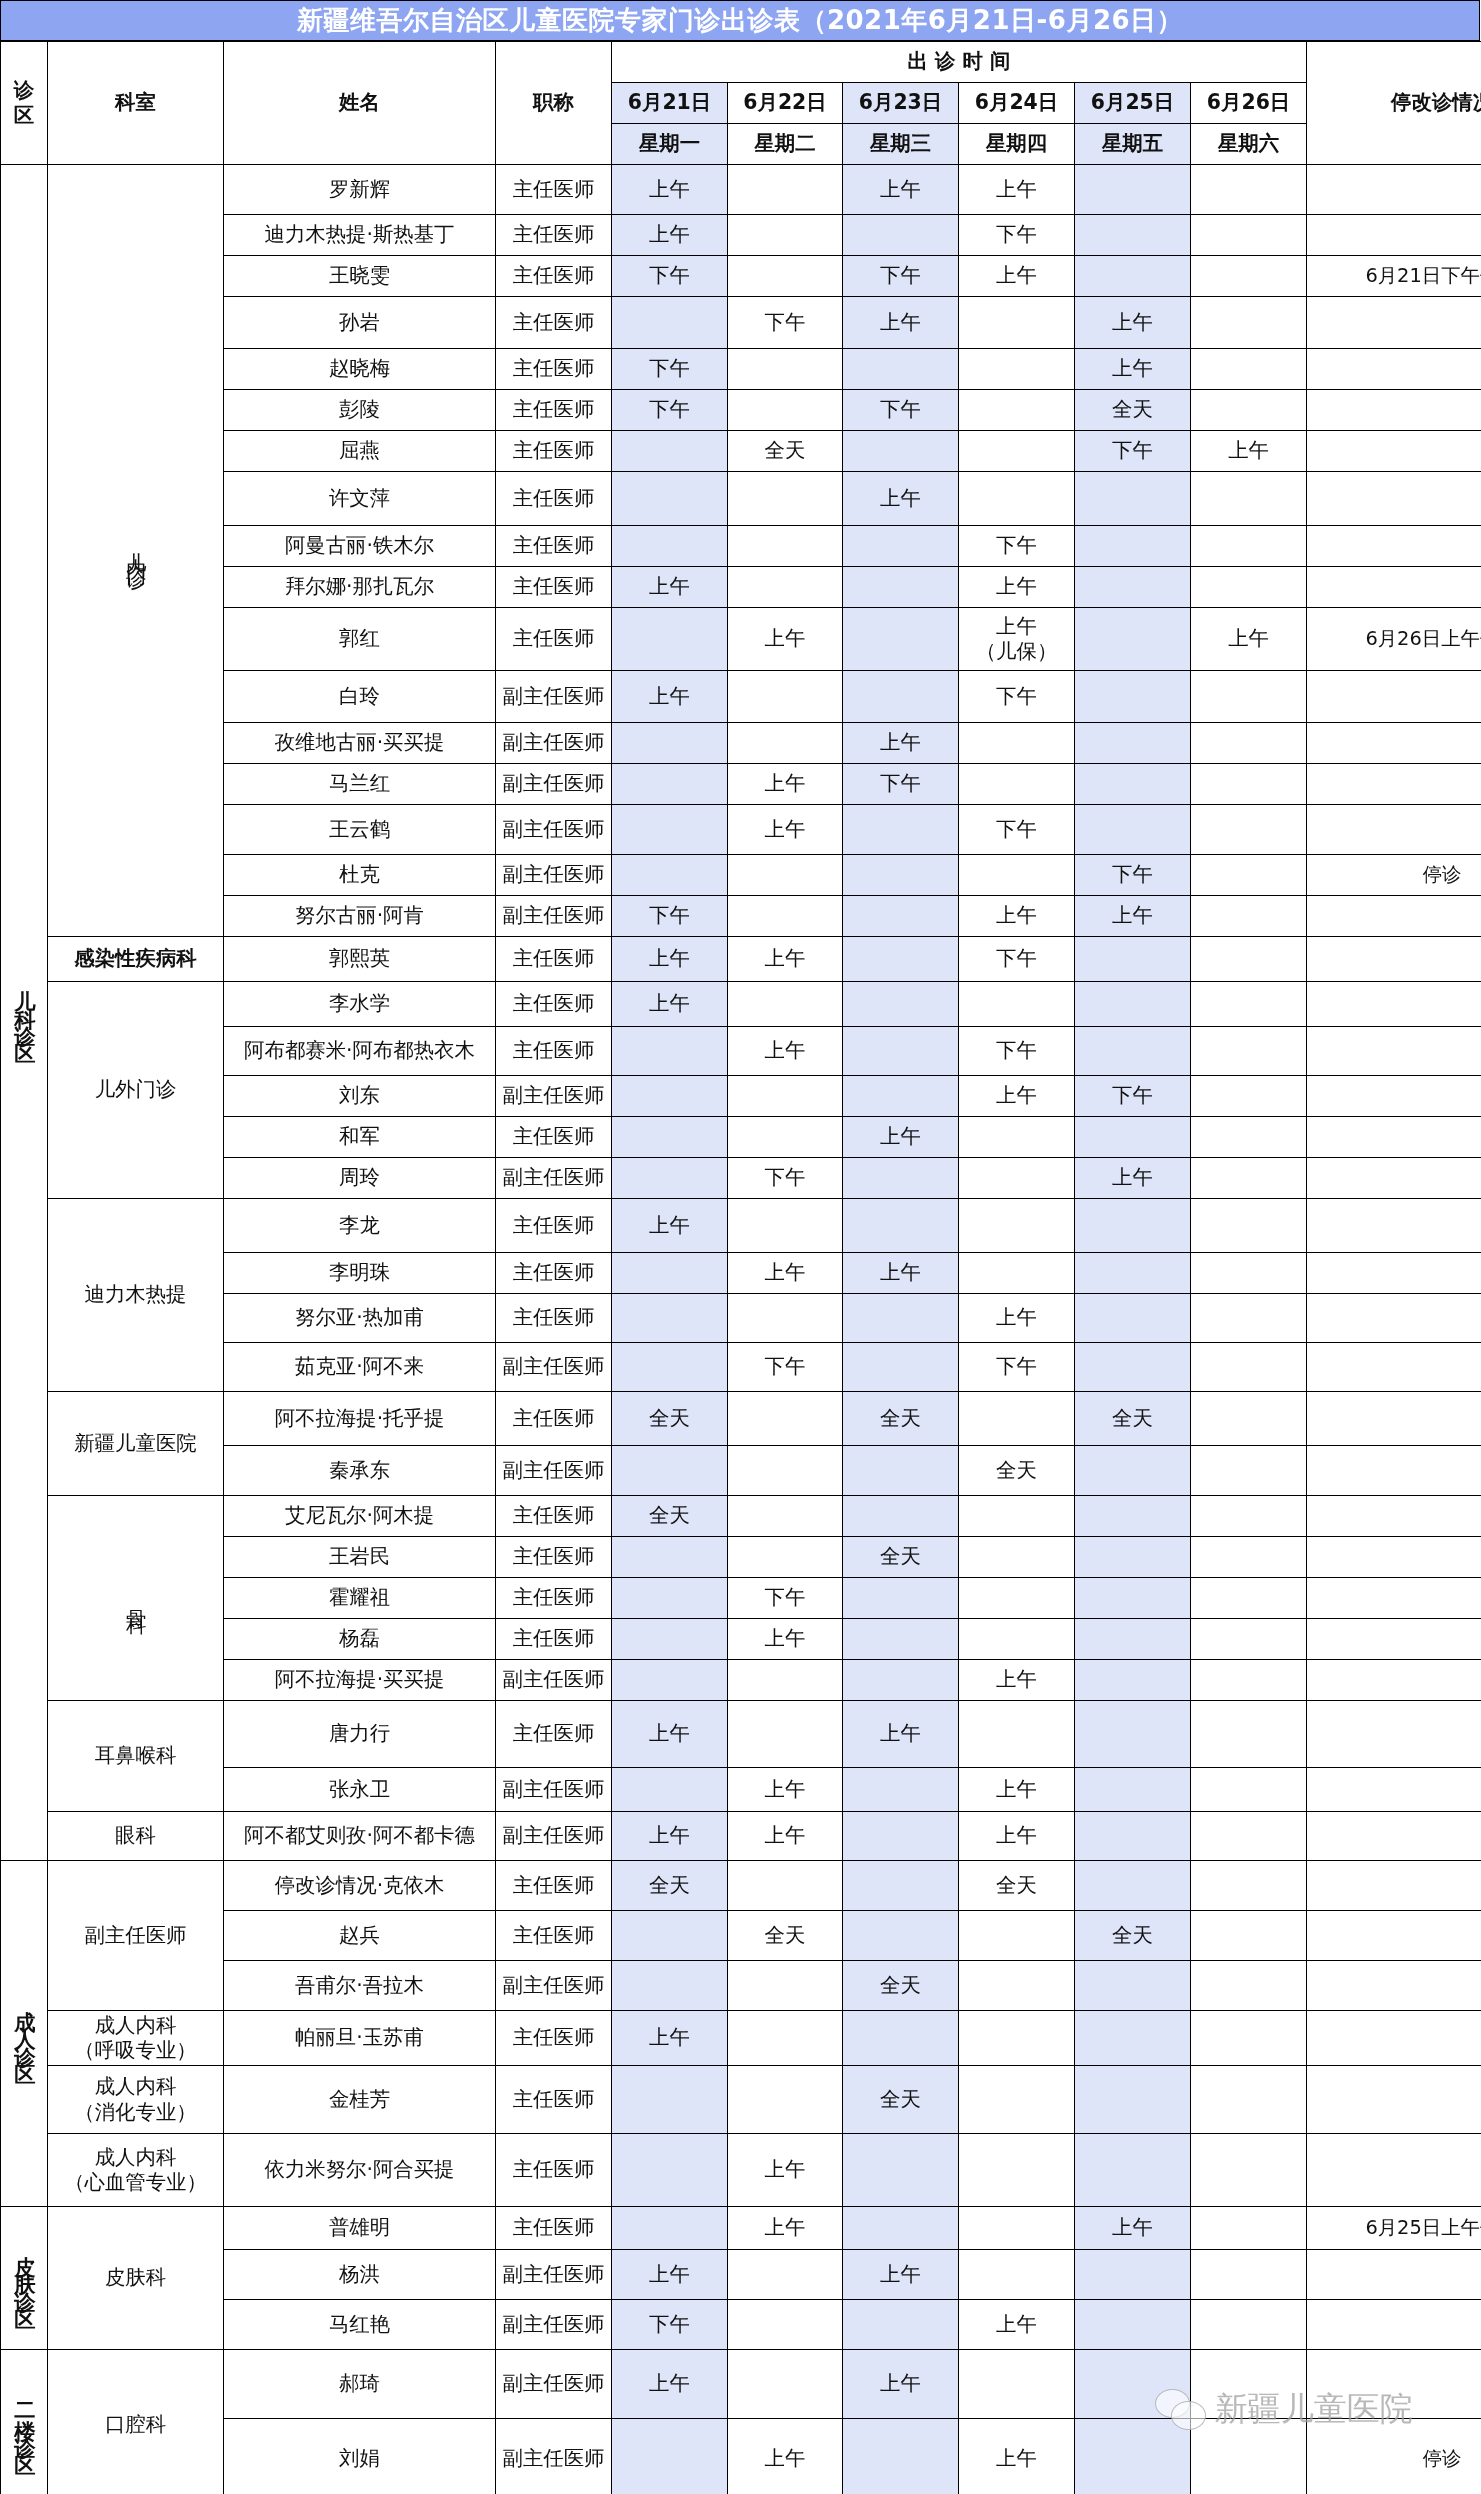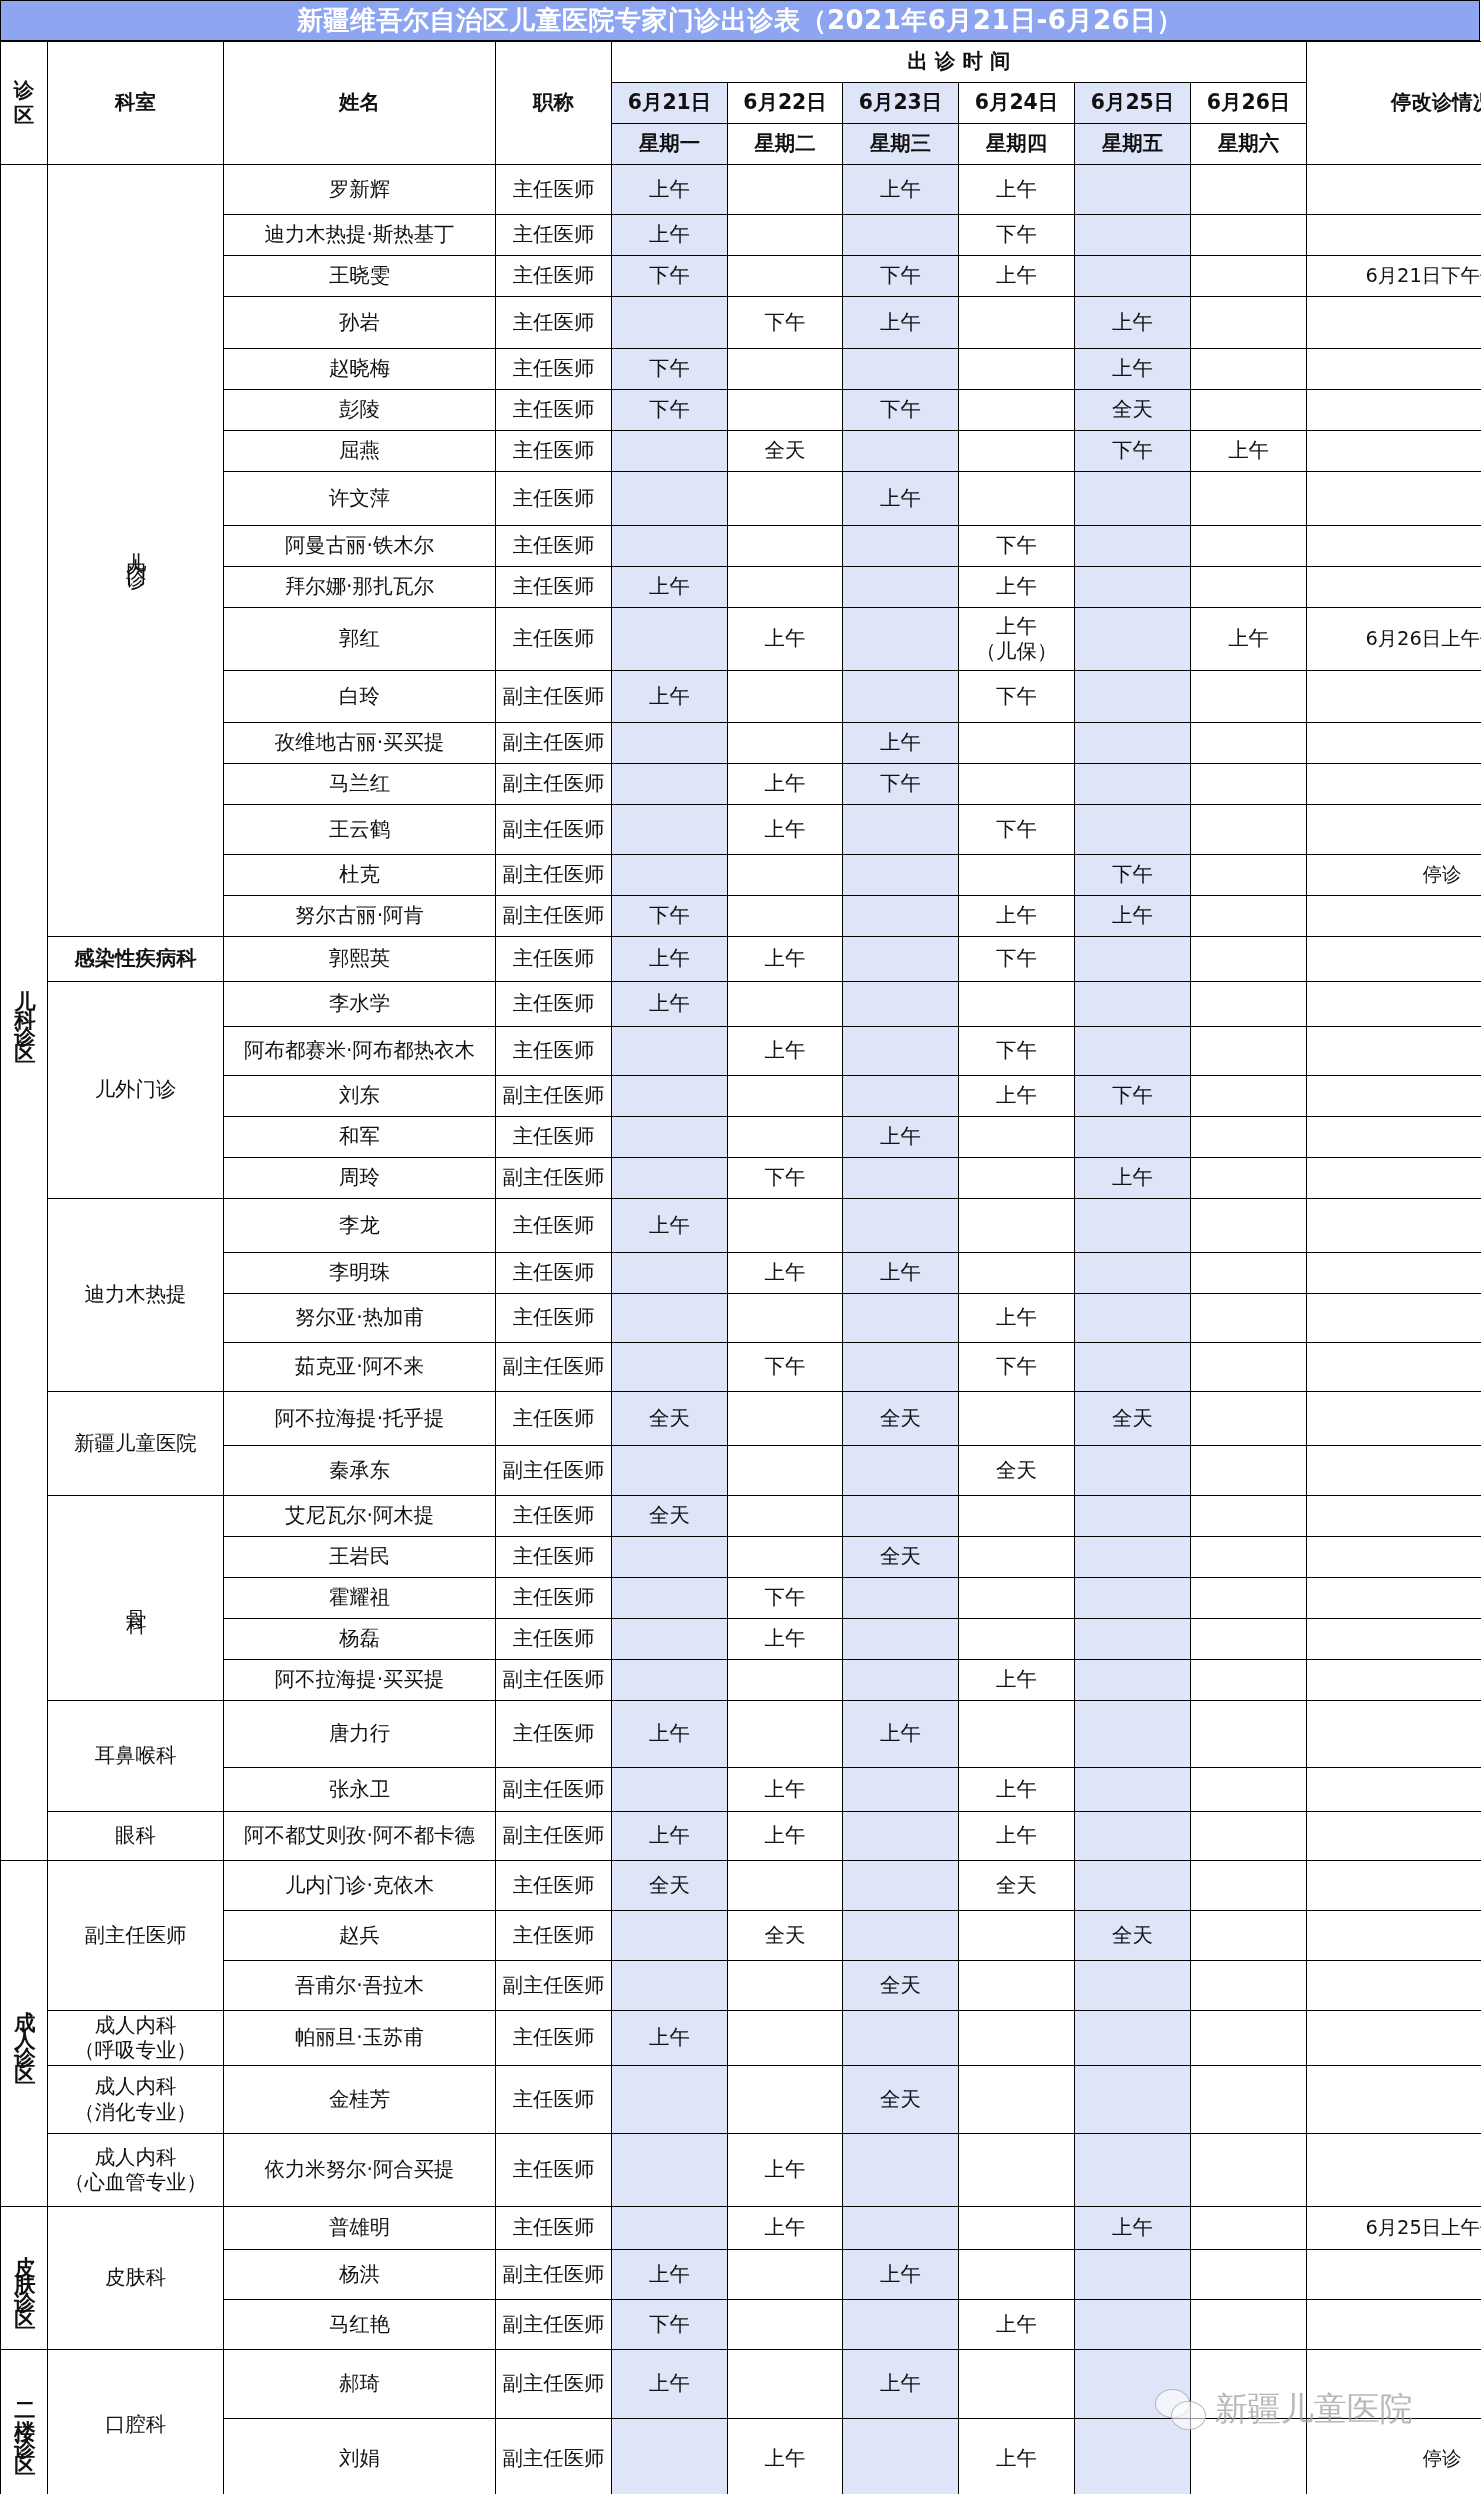--- a/index.html
+++ b/index.html
@@ -475,21 +475,21 @@
         <td style="white-space: pre-line;">上午</td>
         <td class="shade" style="white-space: pre-line;"></td>
         <td style="white-space: pre-line;">上午</td>
         <td class="shade" style="white-space: pre-line;"></td>
         <td style="white-space: pre-line;"></td>
         <td class="note"></td>
       </tr>
       <tr style="height: 50px;">
         <td rowspan="6"><span class="vert">成人诊区</span></td>
         <td rowspan="3"><span style="white-space: pre-line;">副主任医师</span></td>
-        <td>儿内门诊·克依木</td>
+        <td>停改诊情况·克依木</td>
         <td>主任医师</td>
         <td class="shade" style="white-space: pre-line;">全天</td>
         <td style="white-space: pre-line;"></td>
         <td class="shade" style="white-space: pre-line;"></td>
         <td style="white-space: pre-line;">全天</td>
         <td class="shade" style="white-space: pre-line;"></td>
         <td style="white-space: pre-line;"></td>
         <td class="note"></td>
       </tr>
       <tr style="height: 50px;">

